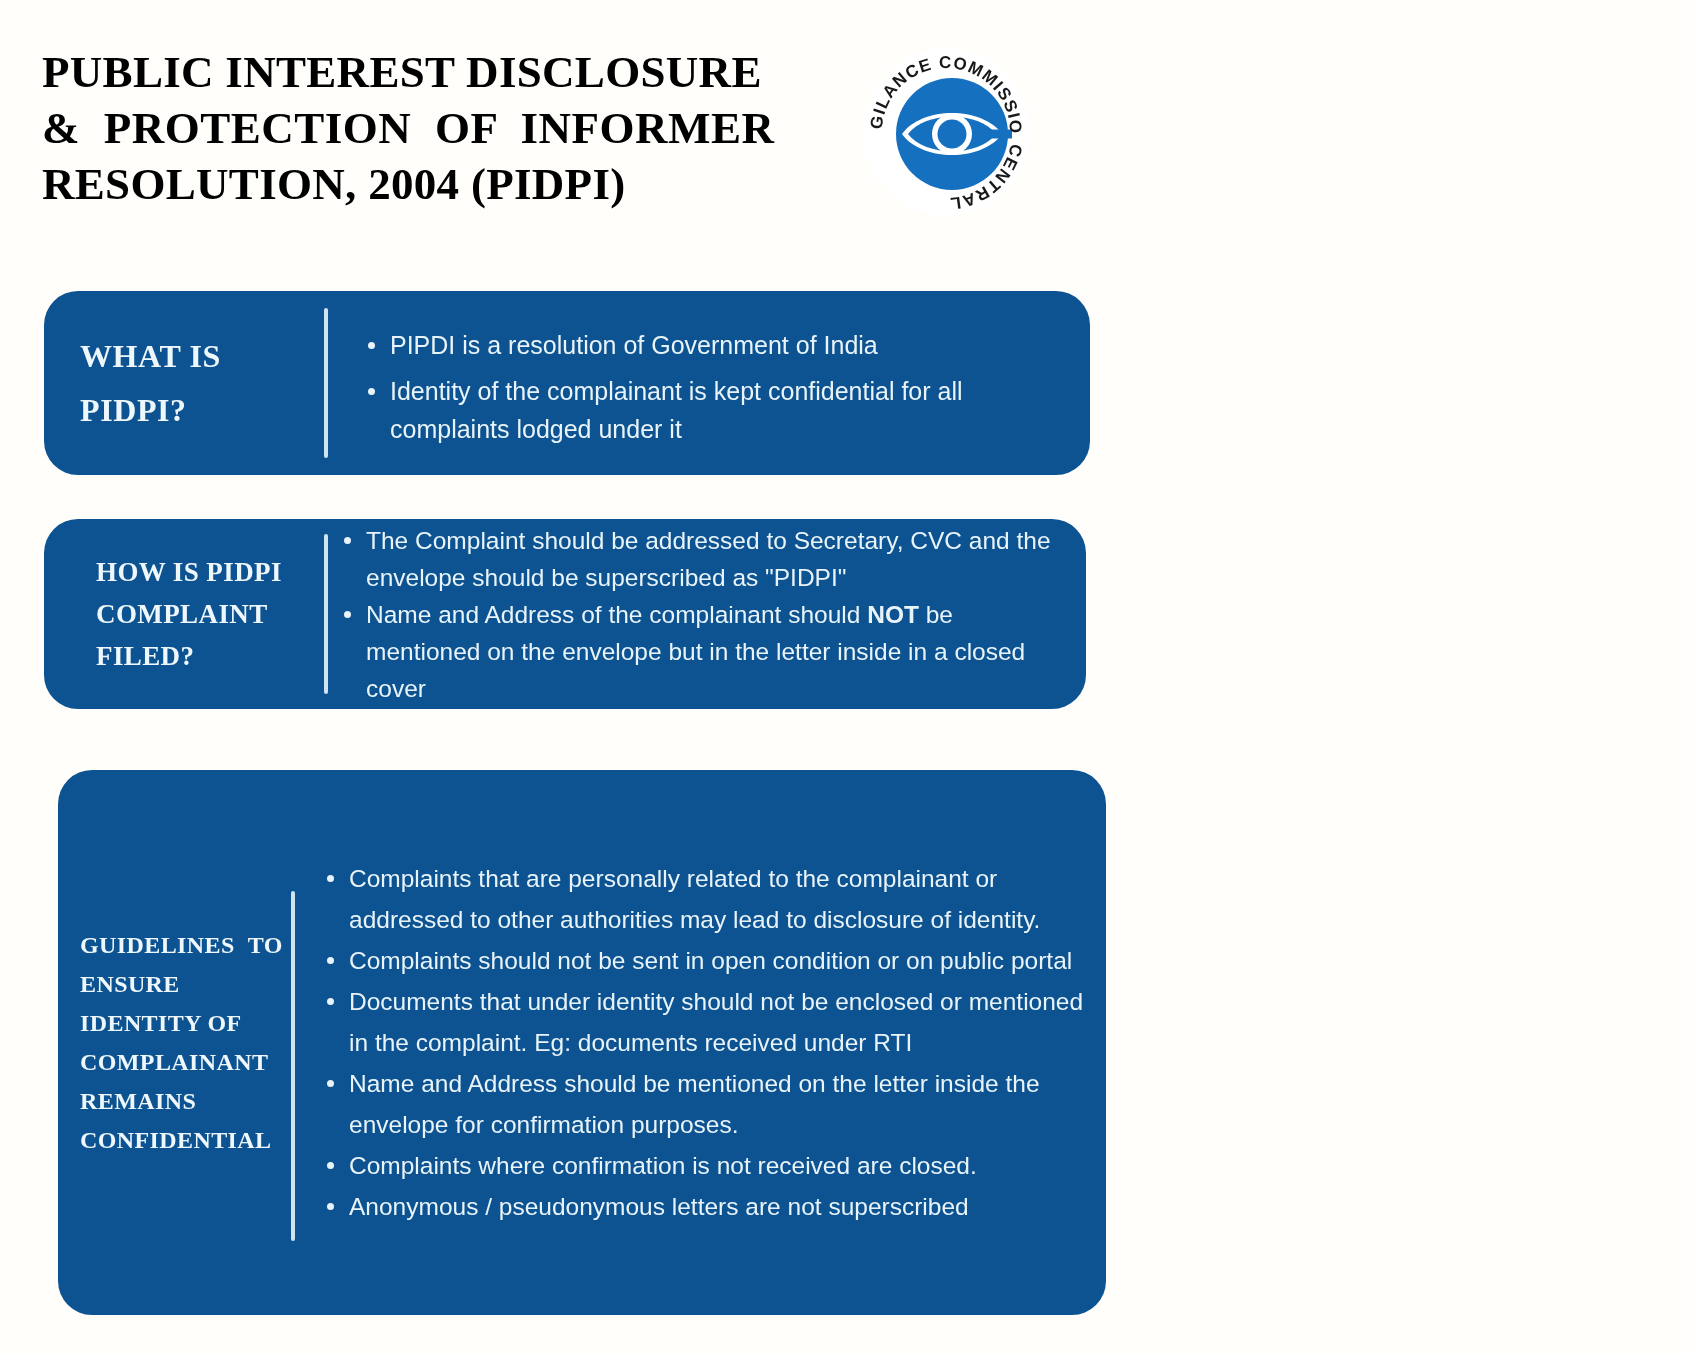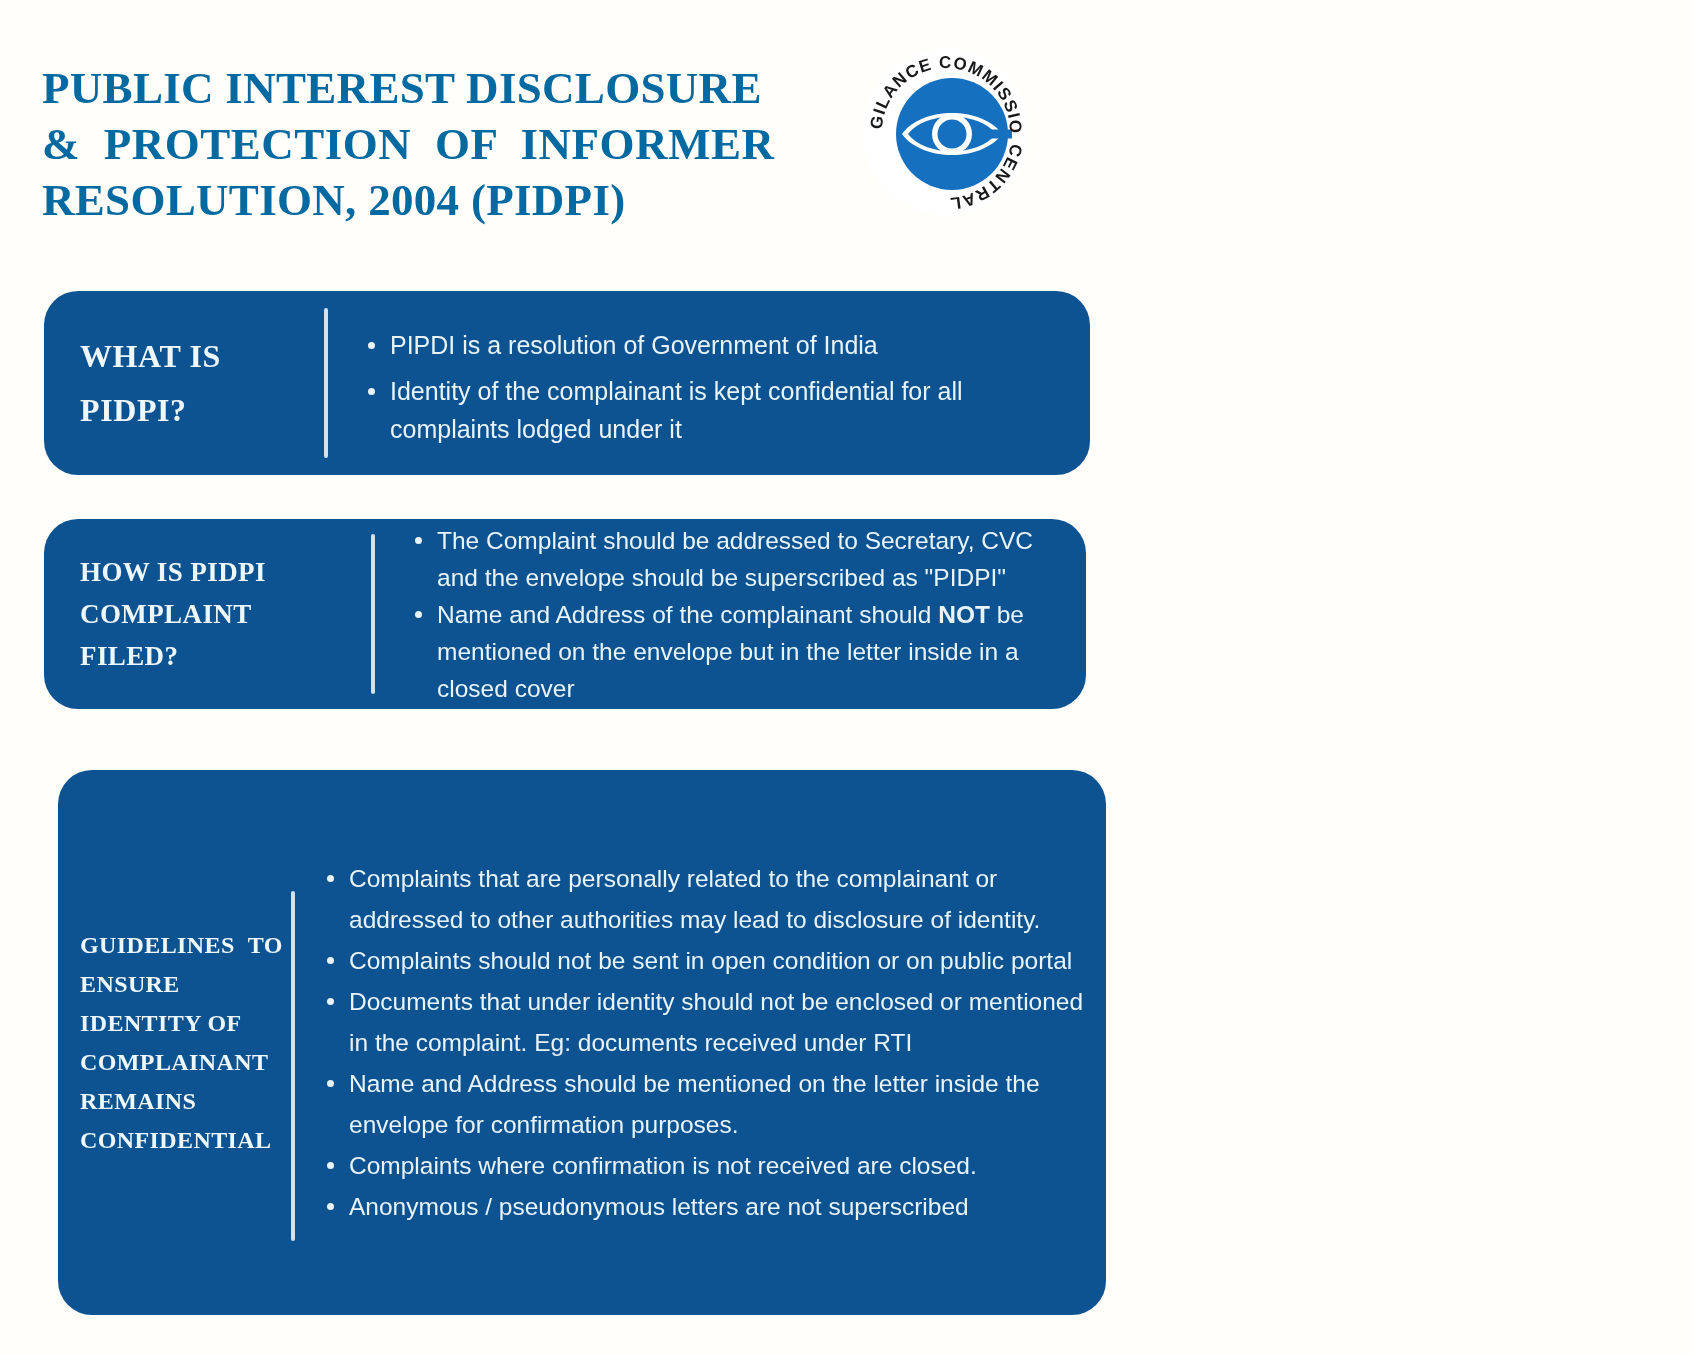--- a/index.html
+++ b/index.html
@@ -25,27 +25,27 @@
   .header {
     position: absolute;
     left: 0;
     top: 0;
     width: 1694px;
     height: 250px;
   }
   .title {
     position: absolute;
     left: 42px;
-    top: 60px;
+    top: 44px;
     width: 800px;
     font-family: "Liberation Serif", "DejaVu Serif", serif;
     font-weight: bold;
     font-size: 45px;
     line-height: 56px;
-    color: #0369a1;
+    color: #000000;
     letter-spacing: 0.3px;
   }
   .title .ln {
     display: block;
     white-space: nowrap;
   }
   .title .ln2 {
     
     letter-spacing: 0.5px;
     word-spacing: 12px;
@@ -83,22 +83,22 @@
     text-transform: uppercase;
   }
   #card-1 .card-label {
     width: 280px;
     padding-left: 36px;
     font-size: 32px;
     line-height: 54px;
     letter-spacing: 0.6px;
   }
   #card-2 .card-label {
-    width: 327px;
-    padding-left: 36px;
+    width: 280px;
+    padding-left: 52px;
     font-size: 27px;
     line-height: 42px;
     letter-spacing: 0.4px;
   }
   #card-3 .card-label {
     width: 233px;
     padding-left: 22px;
     font-size: 24px;
     line-height: 39px;
     letter-spacing: 0.4px;
@@ -143,21 +143,21 @@
 
   #card-1 .bullets { padding-left: 24px; }
   #card-1 .bullets li {
     font-size: 25px;
     line-height: 38px;
     margin-bottom: 0;
     margin-top: 8px;
   }
   #card-1 .bullets li::before { top: 16px; }
 
-  #card-2 .bullets { padding-left: 24px; }
+  #card-2 .bullets { }
   #card-2 .bullets li {
     font-size: 24.5px;
     line-height: 37px;
   }
   #card-2 .bullets li::before { top: 15px; }
 
   #card-3 .bullets { padding-left: 16px; }
   #card-3 .bullets li {
     font-size: 24.5px;
     line-height: 41px;

